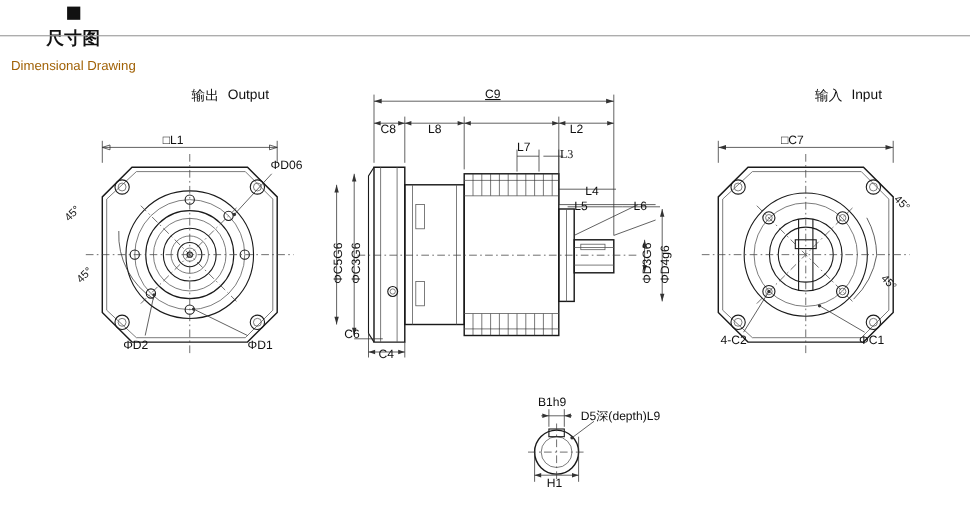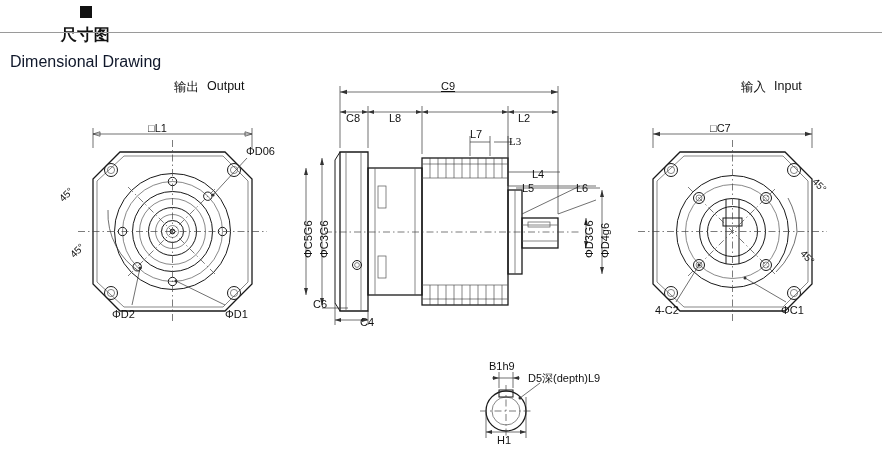--- a/index.html
+++ b/index.html
@@ -10,21 +10,21 @@
     color:#1a1a1a;
     position:relative;
     overflow:hidden;
   }
   .root{position:absolute;inset:0;}
 
   
   .header{position:absolute;left:10px;top:6px;display:flex;align-items:center;gap:7px;flex-direction:column;}
   .hdr-square{width:12px;height:12px;background:#111;display:inline-block;}
   .hdr-cn{font-size:16px;font-weight:bold;color:#111;letter-spacing:.5px;}
-  .hdr-en{font-size:16px;color:#0f172a;font-weight:normal;}
+  .hdr-en{font-size:12px;color:#a16207;font-weight:normal;}
   .hdr-rule{position:absolute;left:0;top:32px;width:882px;height:1px;background:#9a9a9a;}
 
   
   .lbl{position:absolute;font-size:11px;color:#111;white-space:nowrap;}
   .lbl.sm{font-size:10px;}
   .lbl.big{font-size:12.5px;margin-left:44px;}
   .rot90{transform:rotate(-90deg);transform-origin:left top;}
   .rot45{transform:rotate(-45deg);transform-origin:left top;}
   .rotm45{transform:rotate(45deg);transform-origin:left top;}
 
@@ -277,21 +277,21 @@
   <div class="lbl" style="left:532px;top:168px;">L4</div>
   <div class="lbl" style="left:522px;top:182px;">L5</div>
   <div class="lbl" style="left:576px;top:182px;">L6</div>
 
   <div class="lbl rot90" style="left:302px;top:258px;">ΦC5G6</div>
   <div class="lbl rot90" style="left:318px;top:258px;">ΦC3G6</div>
   <div class="lbl rot90" style="left:583px;top:258px;">ΦD3G6</div>
   <div class="lbl rot90" style="left:599px;top:258px;">ΦD4g6</div>
 
   <div class="lbl" style="left:313px;top:298px;">C6</div>
-  <div class="lbl" style="left:360px;top:316px;">C4</div>
+  <div class="lbl" style="left:344px;top:316px;">C4</div>
 
   <svg width="882" height="465">
     <g>
       <path class="ln2" d="M680 152 L785 152 L812 179 L812 284 L785 311 L680 311 L653 284 L653 179 Z"></path>
       <path class="thin" d="M684 156 L783 156 L808 181 L808 282 L783 307 L684 307 L657 282 L657 181 Z"></path>
     </g>
     <g>
       <circle class="ln" cx="671" cy="170" r="6.5"></circle>
         <circle class="thin" cx="671" cy="170" r="3.6"></circle>
       <circle class="ln" cx="794" cy="170" r="6.5"></circle>

